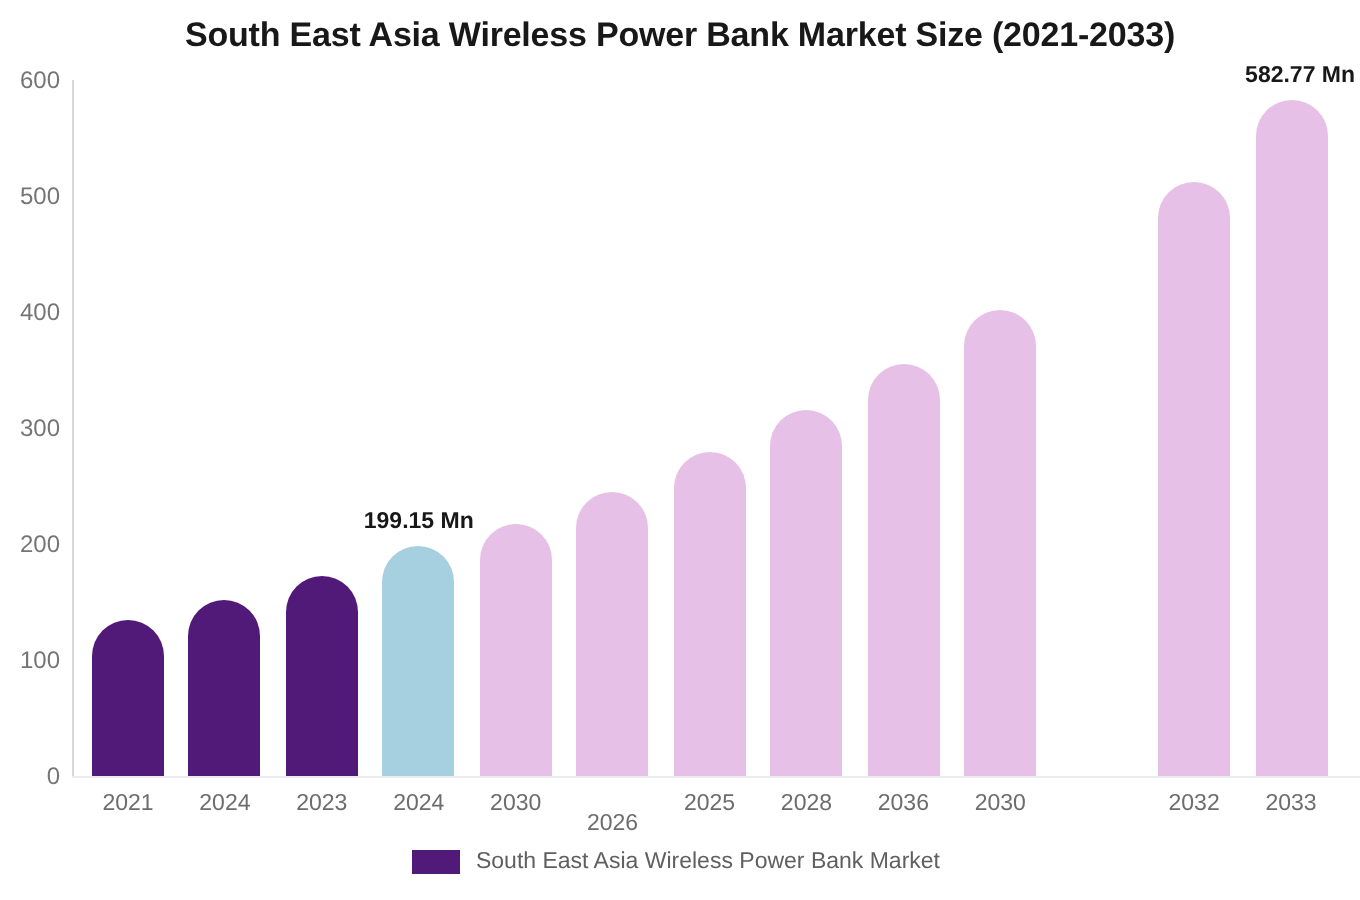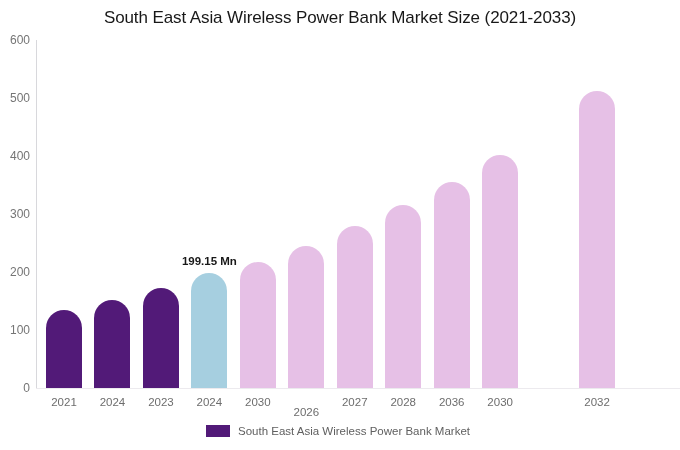--- a/index.html
+++ b/index.html
@@ -23,21 +23,21 @@
   }
 
   
   #chart-title {
     position: absolute;
     left: 0;
     top: 8px;
     width: 680px;
     text-align: center;
     font-size: 17px;
-    font-weight: normal;
+    font-weight: bold;
     color: #181818;
     letter-spacing: -0.1px;
     white-space: nowrap;
   }
 
   
   #plot-area {
     position: absolute;
     left: 36px;
     top: 40px;
@@ -176,37 +176,42 @@
         <div class="bar-slot" style="left: 203.846px; height: 348px;">
           <div class="bar" style="height: 126.44px; width: 36px; background: rgb(230, 192, 230);"></div>
           <div class="x-tick" style="width: 36px; text-align: center; left: 0px; transform: none;">2030</div>
         </div>
         <div class="bar-slot" style="left: 252.308px; height: 348px;">
           <div class="bar" style="height: 142.1px; width: 36px; background: rgb(230, 192, 230);"></div>
           <div class="x-tick" style="width: 36px; text-align: center; left: 0px; transform: none; margin-top: 10px;">2026</div>
         </div>
         <div class="bar-slot" style="left: 300.769px; height: 348px;">
           <div class="bar" style="height: 162.4px; width: 36px; background: rgb(230, 192, 230);"></div>
-          <div class="x-tick" style="width: 36px; text-align: center; left: 0px; transform: none;">2027</div>
+          <div class="x-tick" style="width: 36px; text-align: center; left: 0px; transform: none;">2025</div>
         </div>
         <div class="bar-slot" style="left: 349.231px; height: 348px;">
           <div class="bar" style="height: 182.7px; width: 36px; background: rgb(230, 192, 230);"></div>
           <div class="x-tick" style="width: 36px; text-align: center; left: 0px; transform: none;">2028</div>
         </div>
         <div class="bar-slot" style="left: 397.692px; height: 348px;">
           <div class="bar" style="height: 205.9px; width: 36px; background: rgb(230, 192, 230);"></div>
           <div class="x-tick" style="width: 36px; text-align: center; left: 0px; transform: none;">2036</div>
         </div>
         <div class="bar-slot" style="left: 446.154px; height: 348px;">
           <div class="bar" style="height: 233.16px; width: 36px; background: rgb(230, 192, 230);"></div>
           <div class="x-tick" style="width: 36px; text-align: center; left: 0px; transform: none;">2030</div>
         </div>
         <div class="bar-slot" style="left: 543.077px; height: 348px;">
           <div class="bar" style="height: 296.96px; width: 36px; background: rgb(230, 192, 230);"></div>
           <div class="x-tick" style="width: 36px; text-align: center; left: 0px; transform: none;">2032</div>
+        </div>
+        <div class="bar-slot" style="left: 591.538px; height: 348px;">
+          <div class="bar" style="height: 338.007px; width: 36px; background: rgb(230, 192, 230);"></div>
+          <div class="bar-value-label" style="bottom: 344.007px; left: auto; right: -14px; transform: none;">582.77 Mn</div>
+          <div class="x-tick" style="width: 36px; text-align: center; left: 0px; transform: none;">2033</div>
         </div>
       </div>
   </div>
 
   <div id="legend">
     <span id="legend-swatch" style="background: rgb(82, 26, 120);"></span>
     <span id="legend-label">South East Asia Wireless Power Bank Market</span>
   </div>
 
 </div>

